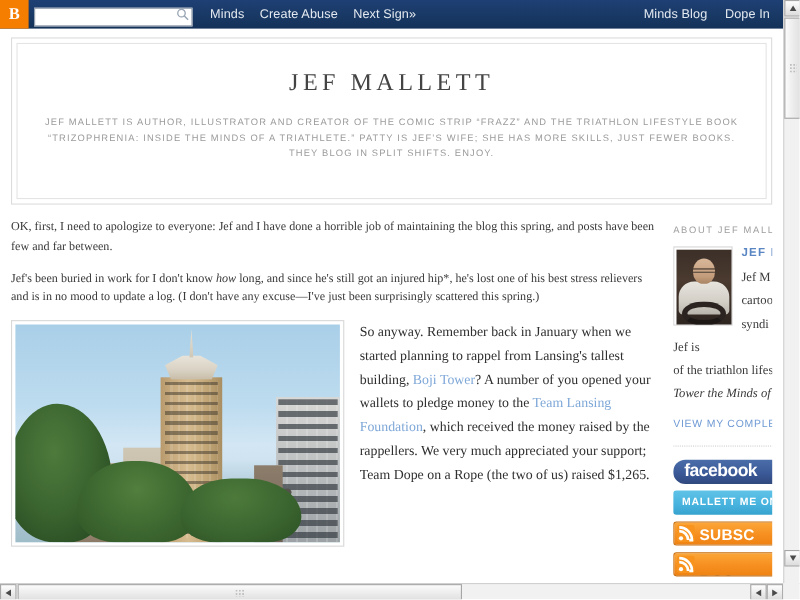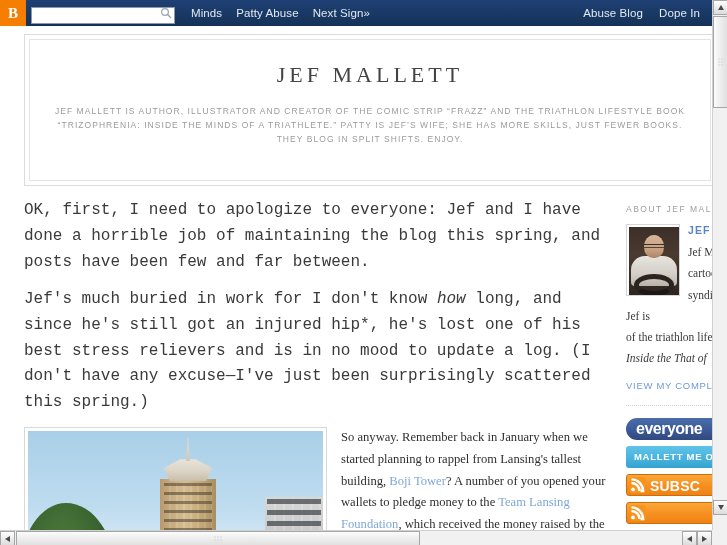--- a/index.html
+++ b/index.html
@@ -77,21 +77,21 @@
   #nav-right {
     margin-left: auto;
     display: flex; align-items: center;
     gap: 16px;
     padding-right: 6px;
   }
 
   
   #page {
     position: absolute;
-    top: 26px; left: 14px;
+    top: 26px; left: 0;
     width: 712px;
     height: 505px;
     background: #ffffff;
     overflow: hidden;
   }
   #outer-frame {
     margin: 8px 10px 0 10px;
     border: 1px solid #dcdcdc;
     background: #ffffff;
     padding: 4px;
@@ -142,25 +142,25 @@
     margin: 6px 0 8px 0;
   }
   #post-title {
     font-family: "Liberation Serif", serif;
     font-size: 17px;
     color: #e8861e;
     font-weight: normal;
     margin: 0 0 10px 0;
   }
   .post-p {
-    font-size: 16px;
+    font-size: 11px;
     color: #3a3a3a;
     line-height: 1.62;
     margin: 0 0 11px 0;
-    font-family: Liberation Mono, monospace;
+    font-family: Liberation Serif, serif;
   }
   .post-p em { font-style: italic; }
 
   
   #flow {
     margin-top: 8px;
     position: relative;
   }
   #photo-wrap {
     float: left;
@@ -518,46 +518,46 @@
     </div>
     <div id="nav-search-wrap">
       <input id="nav-search" type="text" placeholder="" style="">
       <svg id="nav-search-icon" viewBox="0 0 12 12">
         <circle cx="5" cy="5" r="3.4" fill="none" stroke="#9aa6b4" stroke-width="1.2"></circle>
         <line x1="7.6" y1="7.6" x2="11" y2="11" stroke="#9aa6b4" stroke-width="1.4"></line>
       </svg>
     </div>
     <div class="navlinks">
       <a class="navlink" href="#">Minds</a>
-      <a class="navlink" href="#">Patty Abuse</a>
+      <a class="navlink" href="#">Create Abuse</a>
       <a class="navlink" href="#">Next Sign»</a>
     </div>
     <div id="nav-right">
-      <a class="navlink" href="#">Abuse Blog</a>
+      <a class="navlink" href="#">Minds Blog</a>
       <a class="navlink" href="#">Dope In</a>
     </div>
   </div>
 
   <div id="page">
 
     <div id="outer-frame">
       <div id="header-box">
         <h1 id="blog-title">JEF MALLETT</h1>
         <p id="blog-desc">JEF MALLETT IS AUTHOR, ILLUSTRATOR AND CREATOR OF THE COMIC STRIP “FRAZZ” AND THE TRIATHLON LIFESTYLE BOOK “TRIZOPHRENIA: INSIDE THE MINDS OF A TRIATHLETE.” PATTY IS JEF’S WIFE; SHE HAS MORE SKILLS, JUST FEWER BOOKS. THEY BLOG IN SPLIT SHIFTS. ENJOY.</p>
       </div>
     </div>
 
     <div id="columns">
 
       <div id="main-col">
 
 
         <p class="post-p">OK, first, I need to apologize to everyone: Jef and I have done a horrible job of maintaining the blog this spring, and posts have been few and far between.</p>
 
-        <p class="post-p"><span>Jef's much buried in work for I don't know </span><em>how</em><span> long, and since he's still got an injured hip*, he's lost one of his best stress relievers and is in no mood to update a log. (I don't have any excuse—I've just been surprisingly scattered this spring.)</span></p>
+        <p class="post-p"><span>Jef's been buried in work for I don't know </span><em>how</em><span> long, and since he's still got an injured hip*, he's lost one of his best stress relievers and is in no mood to update a log. (I don't have any excuse—I've just been surprisingly scattered this spring.)</span></p>
 
         <div id="flow">
 
           <div id="photo-wrap">
             <div id="photo" title="Boji Tower, Lansing's tallest building, seen over trees">
               <div class="bldg" id="bldg-left"></div>
               <div class="bldg" id="bldg-left2"></div>
               <div class="bldg" id="bldg-right">
                 <div id="bldg-right-win"></div>
               </div>
@@ -594,28 +594,28 @@
               <div id="pp-wheel"></div>
             </div>
           </div>
 
           <div id="profile-name">JEF M</div>
           <p class="sb-prof-text">Jef M</p>
           <p class="sb-prof-text">cartoo</p>
           <p class="sb-prof-text">syndi</p>
           <p class="sb-prof-text">Jef is</p>
           <p class="sb-prof-text">of the triathlon lifest</p>
-          <p class="sb-prof-text"><em>Inside the That of</em></p>
+          <p class="sb-prof-text"><em>Tower the Minds of</em></p>
 
           <a id="view-profile" href="#">VIEW MY COMPLETE</a>
 
           <hr id="sb-divider">
 
           <a class="badge" id="badge-facebook" href="#">
-            <span class="badge-label">everyone</span>
+            <span class="badge-label">facebook</span>
           </a>
 
           <a class="badge" id="badge-twitter" href="#">
             <span class="badge-label">MALLETT ME ON</span>
           </a>
 
           <a class="badge badge-orange" id="badge-subscribe" href="#">
             <svg class="rss-glyph" viewBox="0 0 16 16">
               <rect x="0" y="0" width="16" height="16" rx="3" fill="#f8941d"></rect>
               <circle cx="3.6" cy="12.4" r="1.9" fill="#ffffff"></circle>

